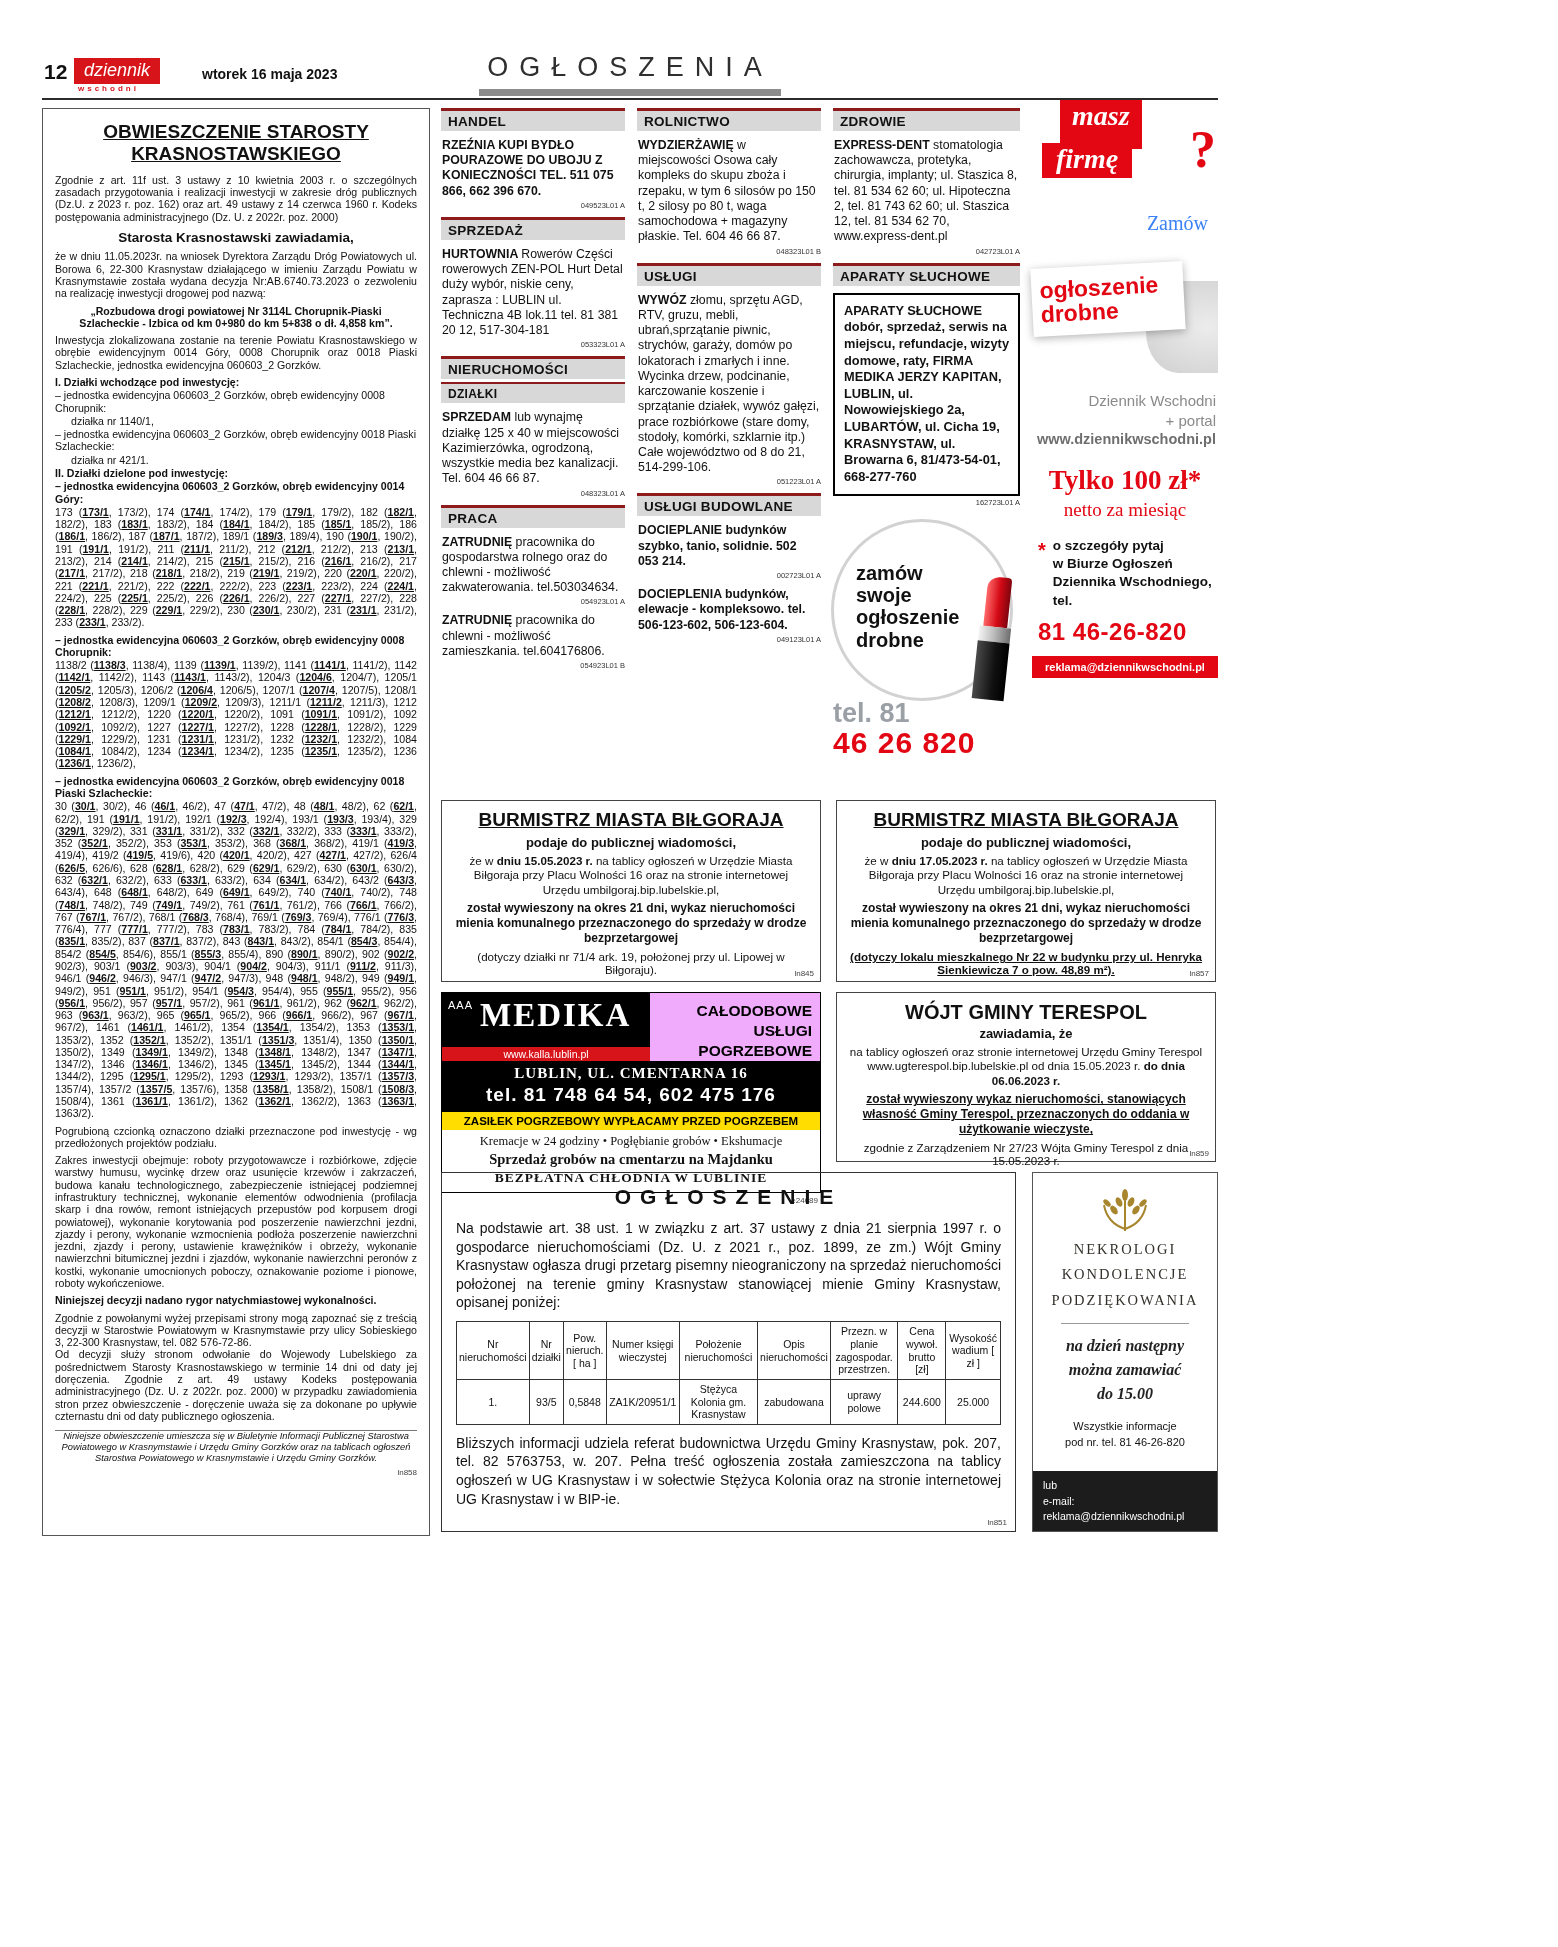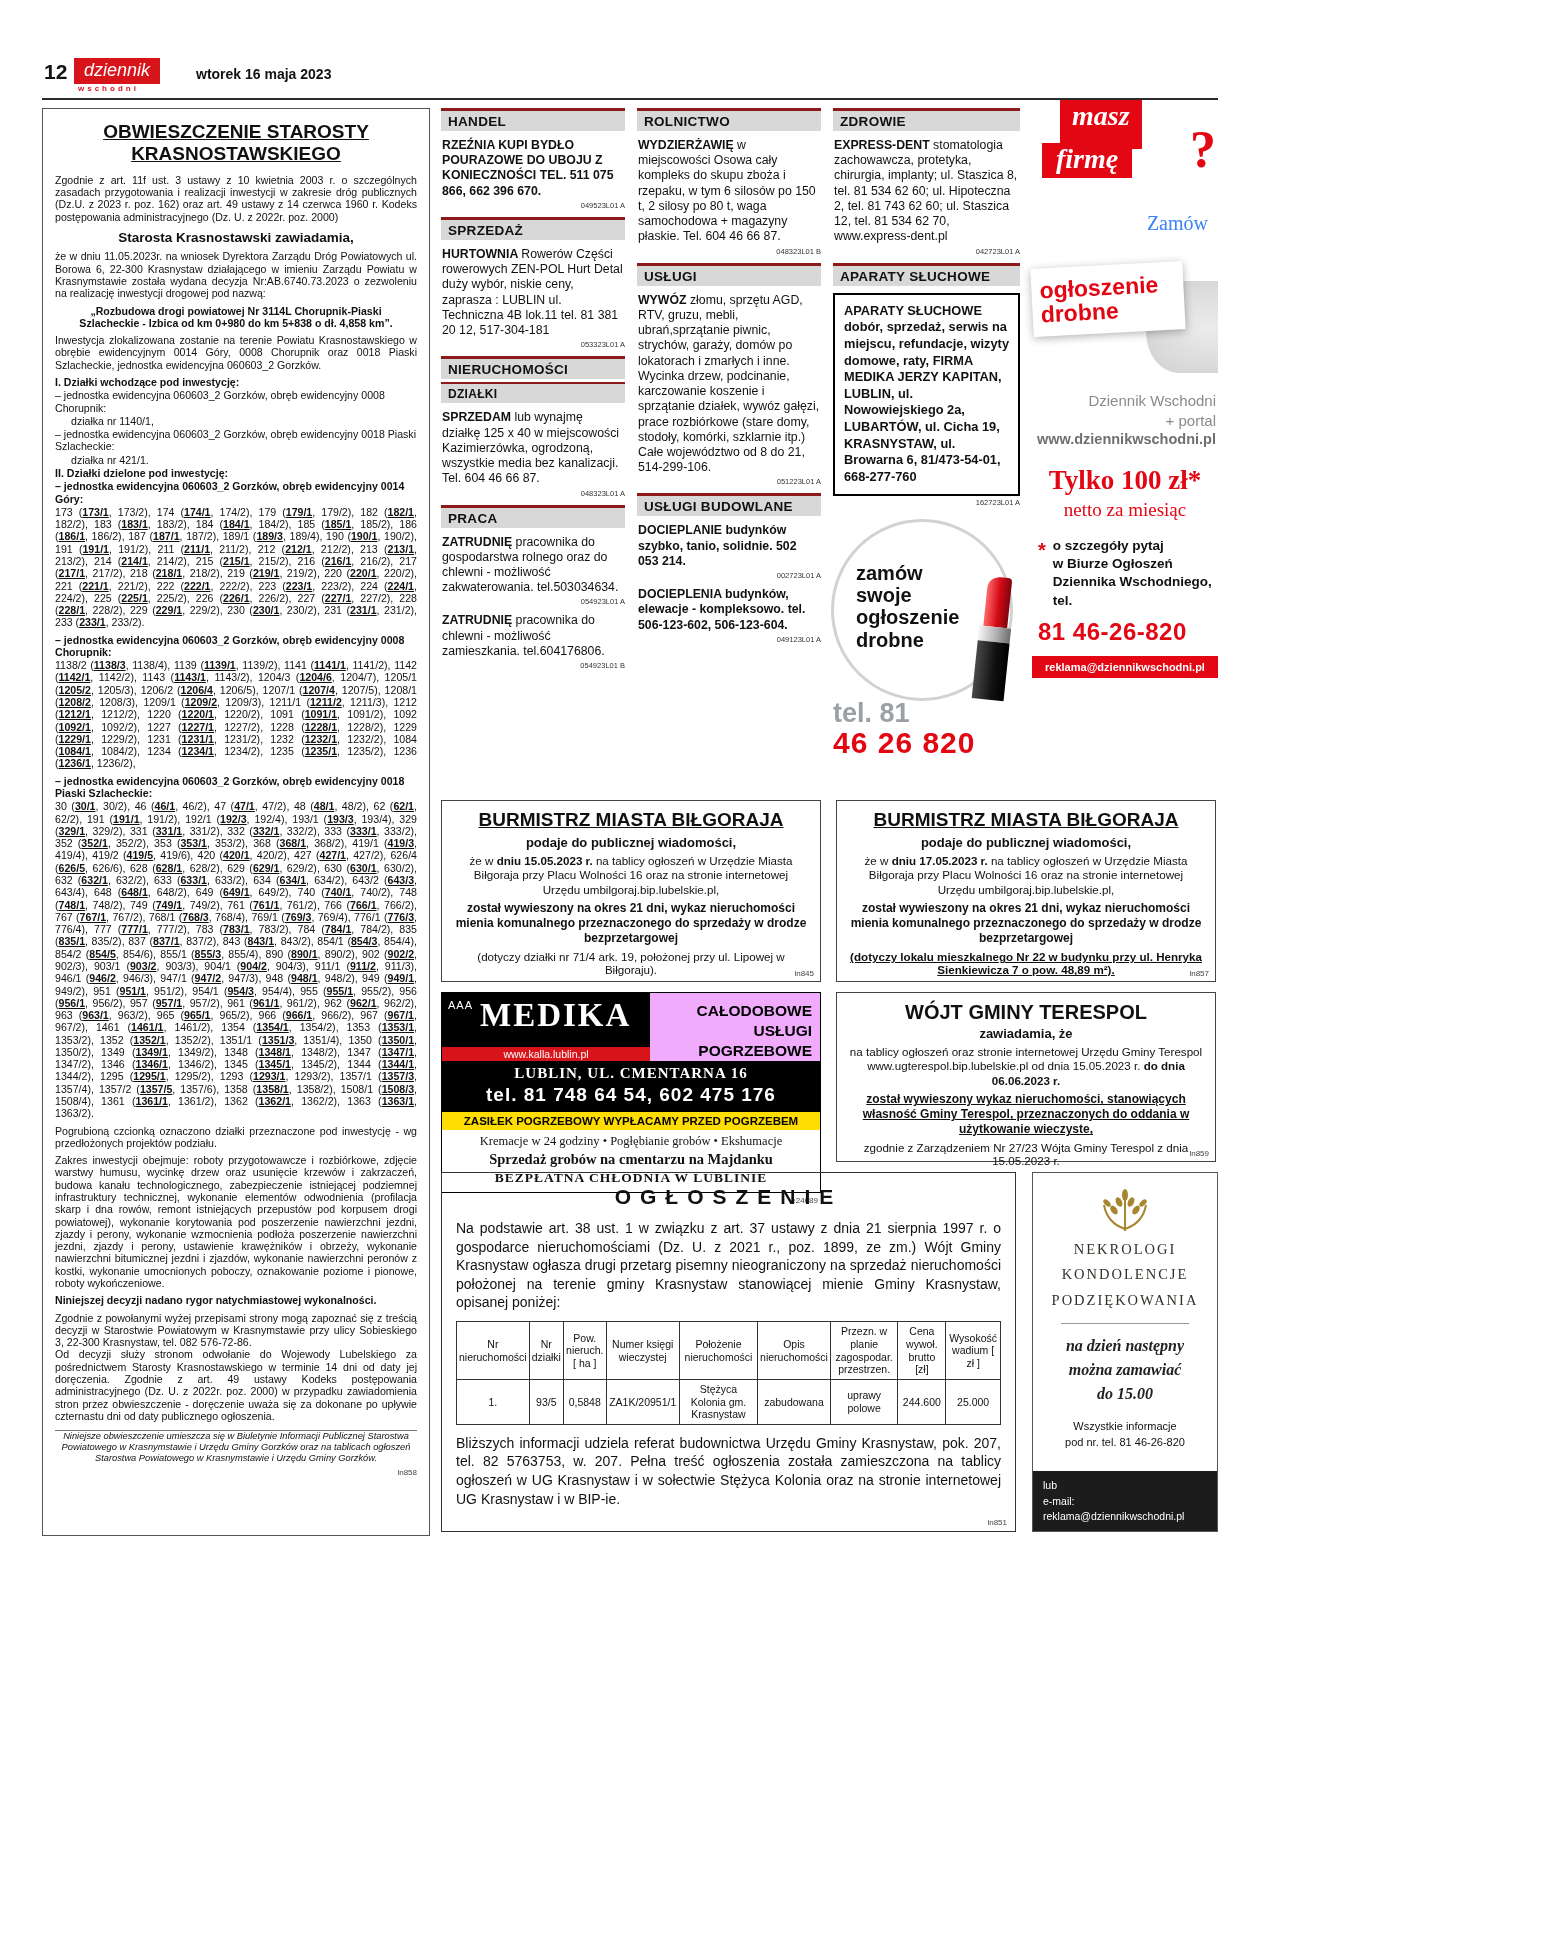--- a/index.html
+++ b/index.html
@@ -8,21 +8,21 @@
     position:relative; width:1558px; height:1947px; background:#fff;
     font-family:"Liberation Sans","DejaVu Sans",sans-serif; color:#111;
     overflow:hidden;
   }
   
   .pagenum { position:absolute; left:44px; top:60px; font-size:21px; font-weight:bold; }
   .logo { position:absolute; left:74px; top:58px; background:#d7141a; color:#fff;
           padding:2px 10px 3px; font-style:italic; font-weight:normal; font-size:18px; }
   .logo-sub { position:absolute; left:78px; top:84px; color:#d7141a; font-size:8px;
           letter-spacing:3px; font-weight:bold; }
-  .date { position:absolute; left:196px; top:66px; font-size:14px; font-weight:bold; }
+  .date { position:absolute; left:202px; top:66px; font-size:14px; font-weight:bold; }
   .mast-title-wrap { position:absolute; left:42px; top:52px; width:1176px; text-align:center; }
   .mast-title { display:inline-block; font-size:27px; letter-spacing:11px; color:#2f2f2f;
           padding:0 8px 6px; border-bottom:7px solid #8c8c8c; }
   .mast-rule { position:absolute; left:42px; top:98px; width:1176px; border-top:2px solid #2b2b2b; }
   
   .code { font-size:8px; color:#444; text-align:right; margin-top:3px; }
   .b { font-weight:bold; }
   
   .obw { position:absolute; left:42px; top:108px; width:388px; min-height:1428px;
          border:1px solid #555; padding:10px 12px 8px; font-size:10.6px; line-height:1.16;
@@ -160,20 +160,23 @@
 </style>
 </head>
 <body>
 
 <div class="page">
 
   <span class="pagenum">12</span>
   <span class="logo">dziennik</span>
   <span class="logo-sub">wschodni</span>
   <span class="date">wtorek 16 maja 2023</span>
+  <div class="mast-title-wrap">
+    <span class="mast-title">OGŁOSZENIA</span>
+  </div>
   <div class="mast-rule"></div>
 
   <section class="obw">
     <h1 class="obw-title">OBWIESZCZENIE STAROSTY KRASNOSTAWSKIEGO</h1>
     <p>Zgodnie z art. 11f ust. 3 ustawy z 10 kwietnia 2003 r. o szczególnych zasadach przygotowania i realizacji inwestycji w zakresie dróg publicznych (Dz.U. z 2023 r. poz. 162) oraz art. 49 ustawy z 14 czerwca 1960 r. Kodeks postępowania administracyjnego (Dz. U. z 2022r. poz. 2000)</p>
     <p class="obw-sub">Starosta Krasnostawski zawiadamia,</p>
     <p>że w dniu 11.05.2023r. na wniosek Dyrektora Zarządu Dróg Powiatowych ul. Borowa 6, 22-300 Krasnystaw działającego w imieniu Zarządu Powiatu w Krasnymstawie została wydana decyzja Nr:AB.6740.73.2023 o zezwoleniu na realizację inwestycji drogowej pod nazwą:</p>
     <p class="obw-road">„Rozbudowa drogi powiatowej Nr 3114L Chorupnik-Piaski Szlacheckie - Izbica od km 0+980 do km 5+838 o dł. 4,858 km”.</p>
     <p>Inwestycja zlokalizowana zostanie na terenie Powiatu Krasnostawskiego w obrębie ewidencyjnym 0014 Góry, 0008 Chorupnik oraz 0018 Piaski Szlacheckie, jednostka ewidencyjna 060603_2 Gorzków.</p>
     <p class="b li">I. Działki wchodzące pod inwestycję:</p>

